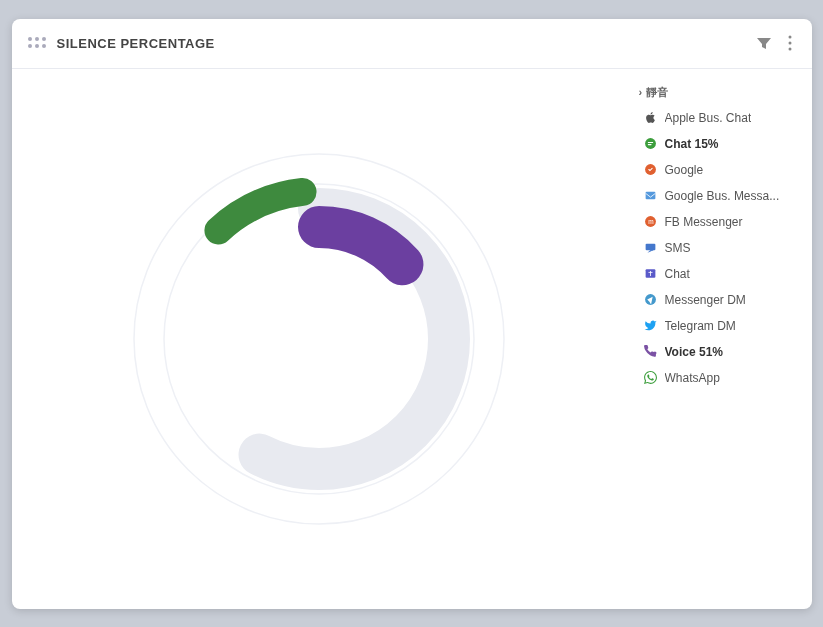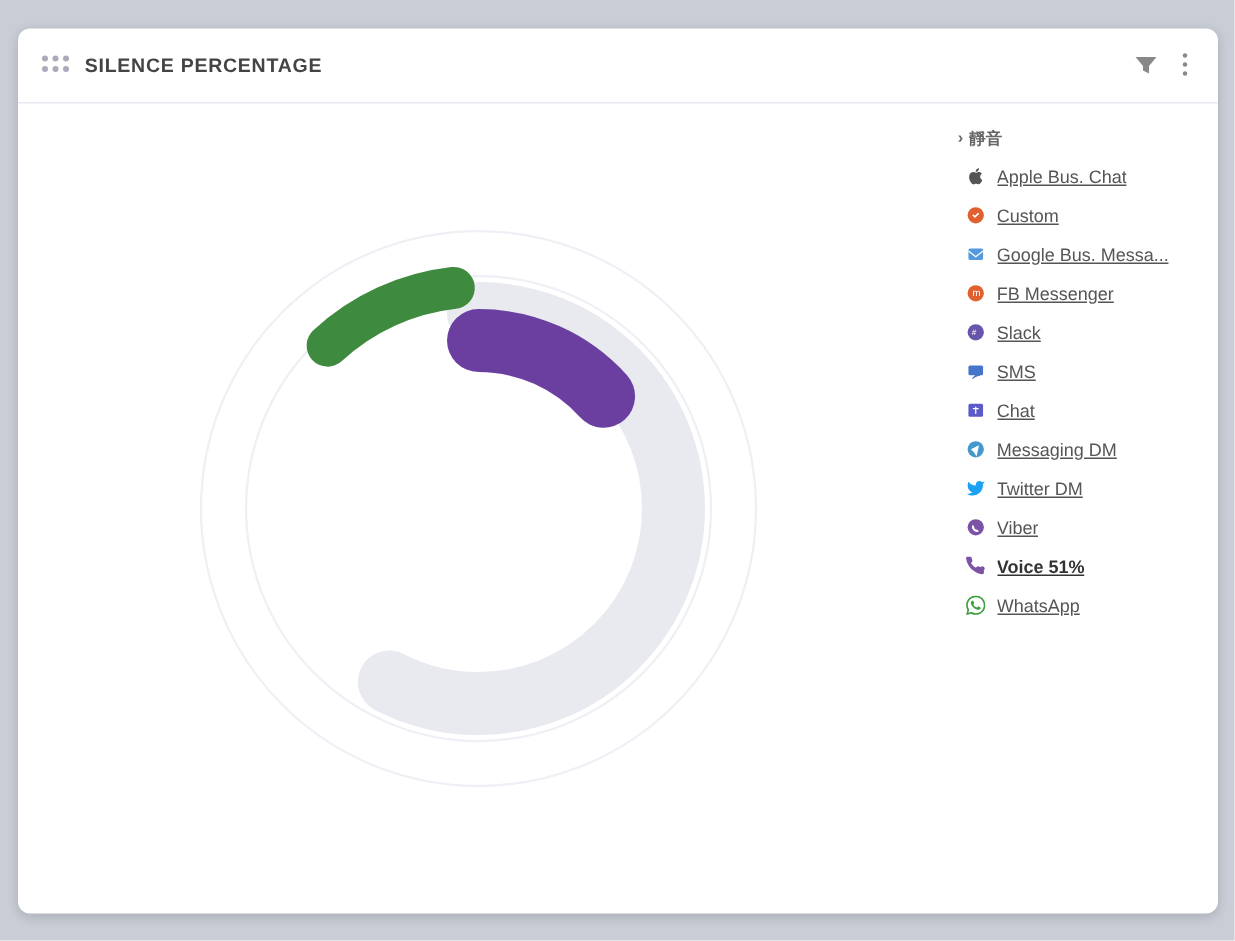--- a/index.html
+++ b/index.html
@@ -123,21 +123,20 @@
       align-items: center;
       justify-content: center;
       flex-shrink: 0;
     }
     .legend-label {
       font-size: 12px;
       color: #555;
       white-space: nowrap;
       overflow: hidden;
       text-overflow: ellipsis;
-      text-decoration: underline;
     }
     .legend-label.bold {
       font-weight: 700;
       color: #333;
     }
   </style>
 </head>
 <body>
 
 <div class="card">
@@ -194,26 +193,35 @@
           <div class="legend-item">
             <span class="legend-icon">
               <svg width="13" height="13" viewBox="0 0 24 24" fill="#555">
                 <path d="M18.71 19.5c-.83 1.24-1.71 2.45-3.05 2.47-1.34.03-1.77-.79-3.29-.79-1.53 0-2 .77-3.27.82-1.31.05-2.3-1.32-3.14-2.53C4.25 17 2.94 12.45 4.7 9.39c.87-1.52 2.43-2.48 4.12-2.51 1.28-.02 2.5.87 3.29.87.78 0 2.26-1.07 3.8-.91.65.03 2.47.26 3.64 1.98-.09.06-2.17 1.28-2.15 3.81.03 3.02 2.65 4.03 2.68 4.04-.03.07-.42 1.44-1.38 2.83M13 3.5c.73-.83 1.94-1.46 2.94-1.5.13 1.17-.34 2.35-1.04 3.19-.69.85-1.83 1.51-2.95 1.42-.15-1.15.41-2.35 1.05-3.11z"></path>
               </svg>
             </span>
             <span class="legend-label">Apple Bus. Chat</span>
           </div>
           <div class="legend-item">
             <span class="legend-icon">
+              <svg width="13" height="13" viewBox="0 0 24 24" fill="#3c9e3c">
+                <circle cx="12" cy="12" r="10"></circle>
+                <path d="M8 10h8M8 14h5" stroke="white" stroke-width="2" stroke-linecap="round"></path>
+              </svg>
+            </span>
+            <span class="legend-label bold">Chat 15%</span>
+          </div>
+          <div class="legend-item">
+            <span class="legend-icon">
               <svg width="13" height="13" viewBox="0 0 24 24" fill="#e06030">
                 <circle cx="12" cy="12" r="10"></circle>
                 <path d="M9 12l2 2 4-4" stroke="white" stroke-width="2" fill="none" stroke-linecap="round"></path>
               </svg>
             </span>
-            <span class="legend-label">Custom</span>
+            <span class="legend-label">Google</span>
           </div>
           <div class="legend-item">
             <span class="legend-icon">
               <svg width="13" height="13" viewBox="0 0 24 24" fill="#5599dd">
                 <rect x="3" y="5" width="18" height="14" rx="2"></rect>
                 <path d="M3 8l9 7 9-7" stroke="white" stroke-width="1.5" fill="none"></path>
               </svg>
             </span>
             <span class="legend-label">Google Bus. Messa...</span>
           </div>
@@ -221,29 +229,20 @@
             <span class="legend-icon">
               <svg width="13" height="13" viewBox="0 0 24 24" fill="#e06030">
                 <circle cx="12" cy="12" r="10"></circle>
                 <text x="8" y="16" font-size="12" fill="white">m</text>
               </svg>
             </span>
             <span class="legend-label">FB Messenger</span>
           </div>
           <div class="legend-item">
             <span class="legend-icon">
-              <svg width="13" height="13" viewBox="0 0 24 24" fill="#6655aa">
-                <circle cx="12" cy="12" r="10"></circle>
-                <text x="7" y="16" font-size="10" fill="white">#</text>
-              </svg>
-            </span>
-            <span class="legend-label">Slack</span>
-          </div>
-          <div class="legend-item">
-            <span class="legend-icon">
               <svg width="13" height="13" viewBox="0 0 24 24" fill="#4477cc">
                 <rect x="3" y="5" width="18" height="12" rx="2"></rect>
                 <path d="M8 21l4-4h5" stroke="#4477cc" stroke-width="1.5" fill="#4477cc"></path>
               </svg>
             </span>
             <span class="legend-label">SMS</span>
           </div>
           <div class="legend-item">
             <span class="legend-icon">
               <svg width="13" height="13" viewBox="0 0 24 24" fill="#5a5ac9">
@@ -253,38 +252,29 @@
             </span>
             <span class="legend-label">Chat</span>
           </div>
           <div class="legend-item">
             <span class="legend-icon">
               <svg width="13" height="13" viewBox="0 0 24 24" fill="#4499cc">
                 <circle cx="12" cy="12" r="10"></circle>
                 <path d="M6 12l10-5-3 14-3-5-4-4z" fill="white"></path>
               </svg>
             </span>
-            <span class="legend-label">Messaging DM</span>
+            <span class="legend-label">Messenger DM</span>
           </div>
           <div class="legend-item">
             <span class="legend-icon">
               <svg width="13" height="13" viewBox="0 0 24 24" fill="#1da1f2">
                 <path d="M23 3a10.9 10.9 0 01-3.14 1.53 4.48 4.48 0 00-7.86 3v1A10.66 10.66 0 013 4s-4 9 5 13a11.64 11.64 0 01-7 2c9 5 20 0 20-11.5a4.5 4.5 0 00-.08-.83A7.72 7.72 0 0023 3z"></path>
               </svg>
             </span>
-            <span class="legend-label">Twitter DM</span>
-          </div>
-          <div class="legend-item">
-            <span class="legend-icon">
-              <svg width="13" height="13" viewBox="0 0 24 24" fill="#7b52a4">
-                <circle cx="12" cy="12" r="10"></circle>
-                <path d="M8 9a6 6 0 008 8l-2-2a4 4 0 01-4-4L8 9z" fill="white"></path>
-              </svg>
-            </span>
-            <span class="legend-label">Viber</span>
+            <span class="legend-label">Telegram DM</span>
           </div>
           <div class="legend-item">
             <span class="legend-icon">
               <svg width="13" height="13" viewBox="0 0 24 24" fill="#7b52a4">
                 <path d="M22 16.92v3a2 2 0 01-2.18 2 19.79 19.79 0 01-8.63-3.07A19.5 19.5 0 013.07 10.8 19.79 19.79 0 01.1 2.14 2 2 0 012.07 0h3a2 2 0 012 1.72c.127.96.361 1.903.7 2.81a2 2 0 01-.45 2.11L6.09 7.91a16 16 0 006 6l1.27-1.27a2 2 0 012.11-.45c.907.339 1.85.573 2.81.7A2 2 0 0122 16.92z"></path>
               </svg>
             </span>
             <span class="legend-label bold">Voice 51%</span>
           </div>
           <div class="legend-item">

